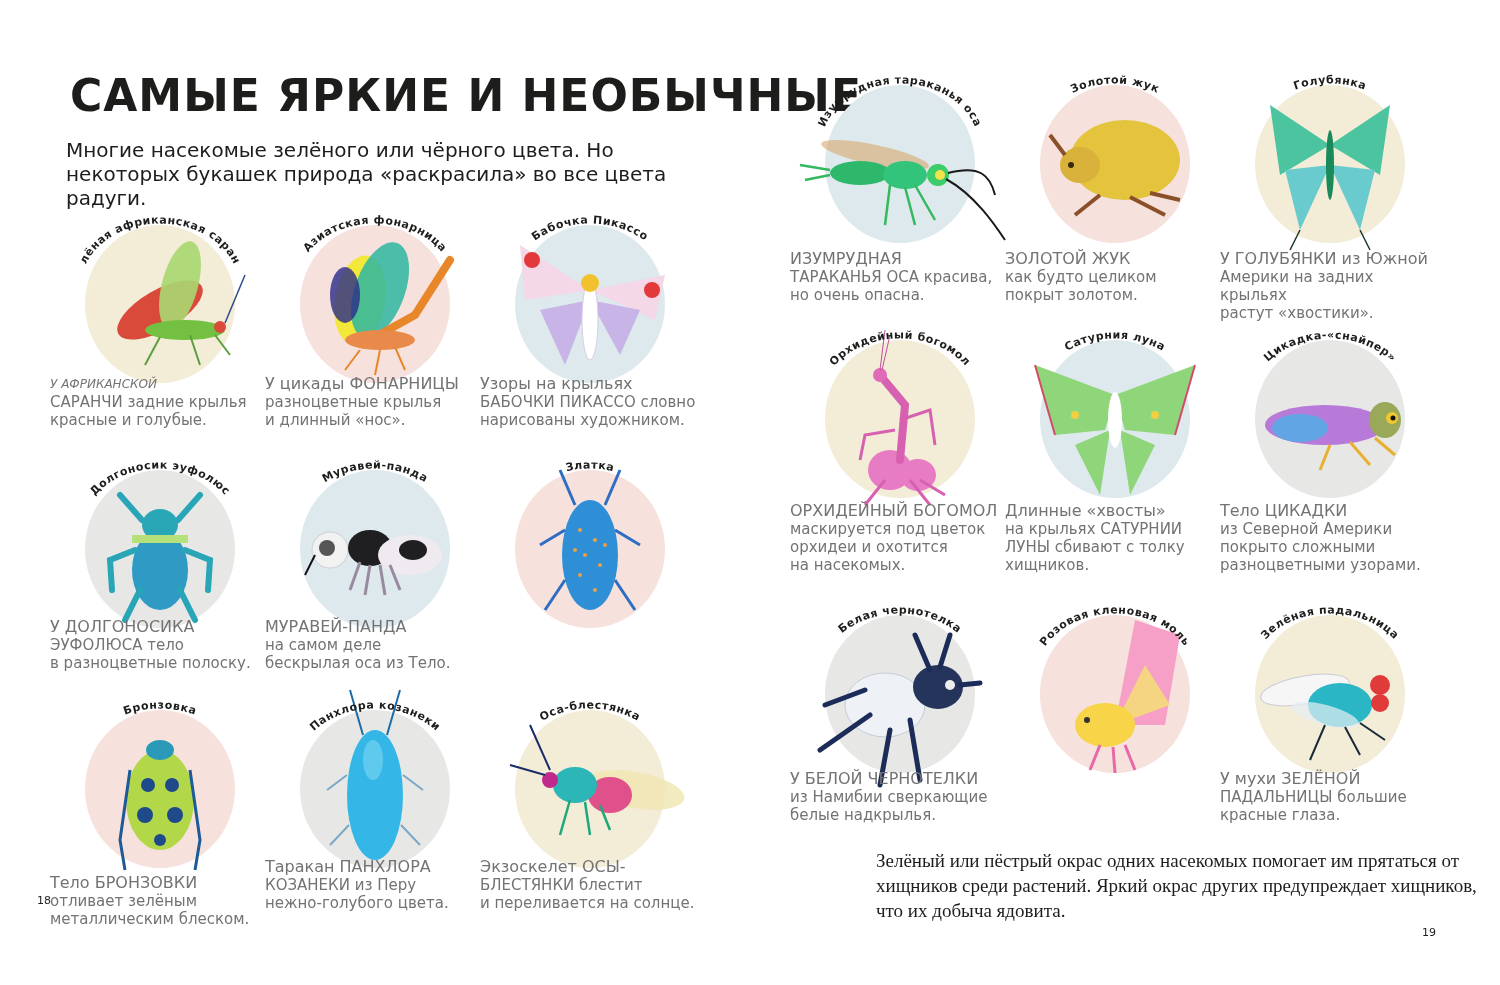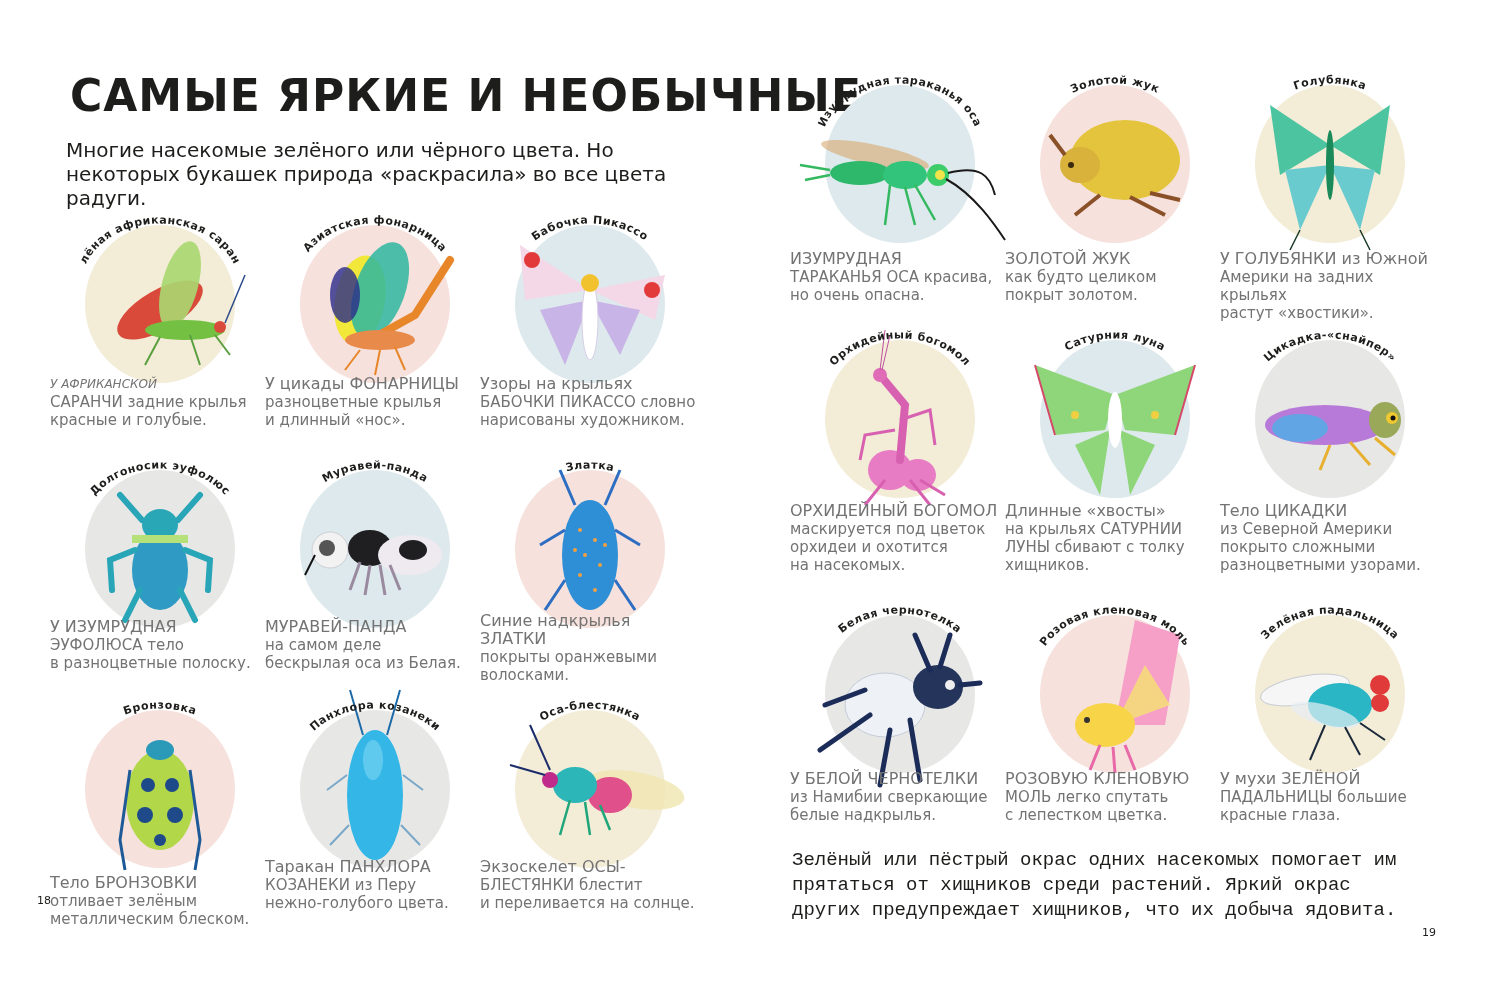--- a/index.html
+++ b/index.html
@@ -9,22 +9,22 @@
     }
     .page-title {
       position:absolute; left:70px; top:70px; font-size:44px; font-weight:bold;
       letter-spacing:1px; font-family:"DejaVu Sans", sans-serif; color:#1d1d1b;
     }
     .intro {
       position:absolute; left:66px; top:138px; width:660px; font-size:20px; line-height:24px;
       font-family:"DejaVu Sans", sans-serif;
     }
     .outro {
-      position:absolute; left:792px; top:848px; width:620px; font-size:19px; line-height:25px;
-      font-family:Liberation Mono, monospace;
+      position:absolute; left:876px; top:848px; width:620px; font-size:19px; line-height:25px;
+      font-family:Liberation Serif, serif;
     }
     .pagenum { position:absolute; font-size:11px; font-family:"DejaVu Sans", sans-serif; }
     .card { position:absolute; width:220px; }
     .label-arc { position:absolute; left:0; top:0; width:220px; height:70px; overflow:visible; }
     .label-arc text { font-family:"DejaVu Sans", sans-serif; font-size:11px; font-weight:bold; fill:#1d1d1b; letter-spacing:0.5px; }
     .circle {
       position:absolute; width:150px; height:158px; border-radius:50%;
       left:35px; top:20px;
     }
     .bug { position:absolute; left:0; top:0; width:220px; height:190px; overflow:visible; }
@@ -119,21 +119,21 @@
         <rect x="82" y="85" width="56" height="8" fill="#b6e07a"></rect>
         <path d="M92 70 L70 45 M128 70 L150 45 M85 100 L60 110 L62 140 M135 100 L160 110 L158 140 M90 140 L75 170 M130 140 L145 170" stroke="#29a5b8" stroke-width="6" fill="none" stroke-linecap="round"></path>
       </svg>
       <svg class="label-arc" viewBox="0 0 220 70">
         <defs>
           <path id="arc3" d="M35 62 A 78 60 0 0 1 185 62"></path>
         </defs>
         <text text-anchor="middle"><textPath href="#arc3" startOffset="50%">Долгоносик эуфолюс</textPath></text>
       </svg>
       <div class="caption" style="top: 168px;">
-        <div style="font-size: 16px;">У ИЗУМРУДНАЯ</div>
+        <div style="font-size: 16px;">У ДОЛГОНОСИКА</div>
         <div>ЭУФОЛЮСА тело</div>
         <div>в разноцветные полоску.</div>
       </div>
     </div>
     <div class="card" style="left: 265px; top: 450px; height: 248px;">
       <div class="circle" style="background: rgb(221, 233, 236);"></div>
       <svg class="bug" viewBox="0 0 220 190">
         <circle cx="65" cy="100" r="18" fill="#f2f2f2" stroke="#cfcfd6"></circle>
         <circle cx="62" cy="98" r="8" fill="#555"></circle>
         <ellipse cx="105" cy="98" rx="22" ry="18" fill="#1f1f22"></ellipse>
@@ -144,21 +144,21 @@
       </svg>
       <svg class="label-arc" viewBox="0 0 220 70">
         <defs>
           <path id="arc4" d="M35 62 A 78 60 0 0 1 185 62"></path>
         </defs>
         <text text-anchor="middle"><textPath href="#arc4" startOffset="50%">Муравей-панда</textPath></text>
       </svg>
       <div class="caption" style="top: 168px;">
         <div style="font-size: 16px;">МУРАВЕЙ-ПАНДА</div>
         <div>на самом деле</div>
-        <div>бескрылая оса из Белая.</div>
+        <div>бескрылая оса из Тело.</div>
       </div>
     </div>
     <div class="card" style="left: 480px; top: 450px; height: 242px;">
       <div class="circle" style="background: rgb(246, 225, 220);"></div>
       <svg class="bug" viewBox="0 0 220 190">
         <ellipse cx="110" cy="105" rx="28" ry="55" fill="#2f8fd6"></ellipse>
         <g fill="#f0a040">
           <circle cx="100" cy="80" r="2"></circle>
           <circle cx="115" cy="90" r="2"></circle>
           <circle cx="105" cy="105" r="2"></circle>
@@ -169,25 +169,20 @@
           <circle cx="125" cy="95" r="2"></circle>
         </g>
         <path d="M95 55 L80 20 M125 55 L140 20 M85 80 L60 95 M135 80 L160 95 M85 130 L65 160 M135 130 L155 160" stroke="#2d6ec2" stroke-width="3" fill="none"></path>
       </svg>
       <svg class="label-arc" viewBox="0 0 220 70">
         <defs>
           <path id="arc5" d="M35 62 A 78 60 0 0 1 185 62"></path>
         </defs>
         <text text-anchor="middle"><textPath href="#arc5" startOffset="50%">Златка</textPath></text>
       </svg>
-      <div class="caption" style="top: 162px;">
-        <div style="font-size: 16px;">Синие надкрылья ЗЛАТКИ</div>
-        <div>покрыты оранжевыми</div>
-        <div>волосками.</div>
-      </div>
     </div>
     <div class="card" style="left: 50px; top: 690px; height: 248px;">
       <div class="circle" style="background: rgb(246, 225, 220);"></div>
       <svg class="bug" viewBox="0 0 220 190">
         <ellipse cx="110" cy="110" rx="34" ry="50" fill="#b2d84a"></ellipse>
         <g fill="#1e4a8a">
           <circle cx="98" cy="95" r="7"></circle>
           <circle cx="122" cy="95" r="7"></circle>
           <circle cx="95" cy="125" r="8"></circle>
           <circle cx="125" cy="125" r="8"></circle>
@@ -414,25 +409,20 @@
         <ellipse cx="100" cy="130" rx="30" ry="22" fill="#f7d448"></ellipse>
         <circle cx="82" cy="125" r="3" fill="#333"></circle>
         <path d="M95 150 L85 175 M108 152 L110 178 M120 150 L130 175" stroke="#e868a8" stroke-width="3" fill="none"></path>
       </svg>
       <svg class="label-arc" viewBox="0 0 220 70">
         <defs>
           <path id="arc16" d="M35 62 A 78 60 0 0 1 185 62"></path>
         </defs>
         <text text-anchor="middle"><textPath href="#arc16" startOffset="50%">Розовая кленовая моль</textPath></text>
       </svg>
-      <div class="caption" style="top: 175px;">
-        <div style="font-size: 16px;">РОЗОВУЮ КЛЕНОВУЮ</div>
-        <div>МОЛЬ легко спутать</div>
-        <div>с лепестком цветка.</div>
-      </div>
     </div>
     <div class="card" style="left: 1220px; top: 595px; height: 255px;">
       <div class="circle" style="background: rgb(243, 236, 215);"></div>
       <svg class="bug" viewBox="0 0 220 190">
         <ellipse cx="85" cy="95" rx="45" ry="14" fill="#f6f6f6" stroke="#c8ccd4" transform="rotate(-10 85 95)"></ellipse>
         <ellipse cx="120" cy="110" rx="32" ry="22" fill="#2ab6c4"></ellipse>
         <circle cx="160" cy="90" r="10" fill="#e03a3a"></circle>
         <circle cx="160" cy="108" r="9" fill="#e03a3a"></circle>
         <ellipse cx="105" cy="120" rx="35" ry="10" fill="#e6eef4" opacity="0.7" transform="rotate(15 105 120)"></ellipse>
         <path d="M105 130 L90 165 M125 132 L140 160 M140 128 L165 145" stroke="#1a2a3a" stroke-width="2" fill="none"></path>

